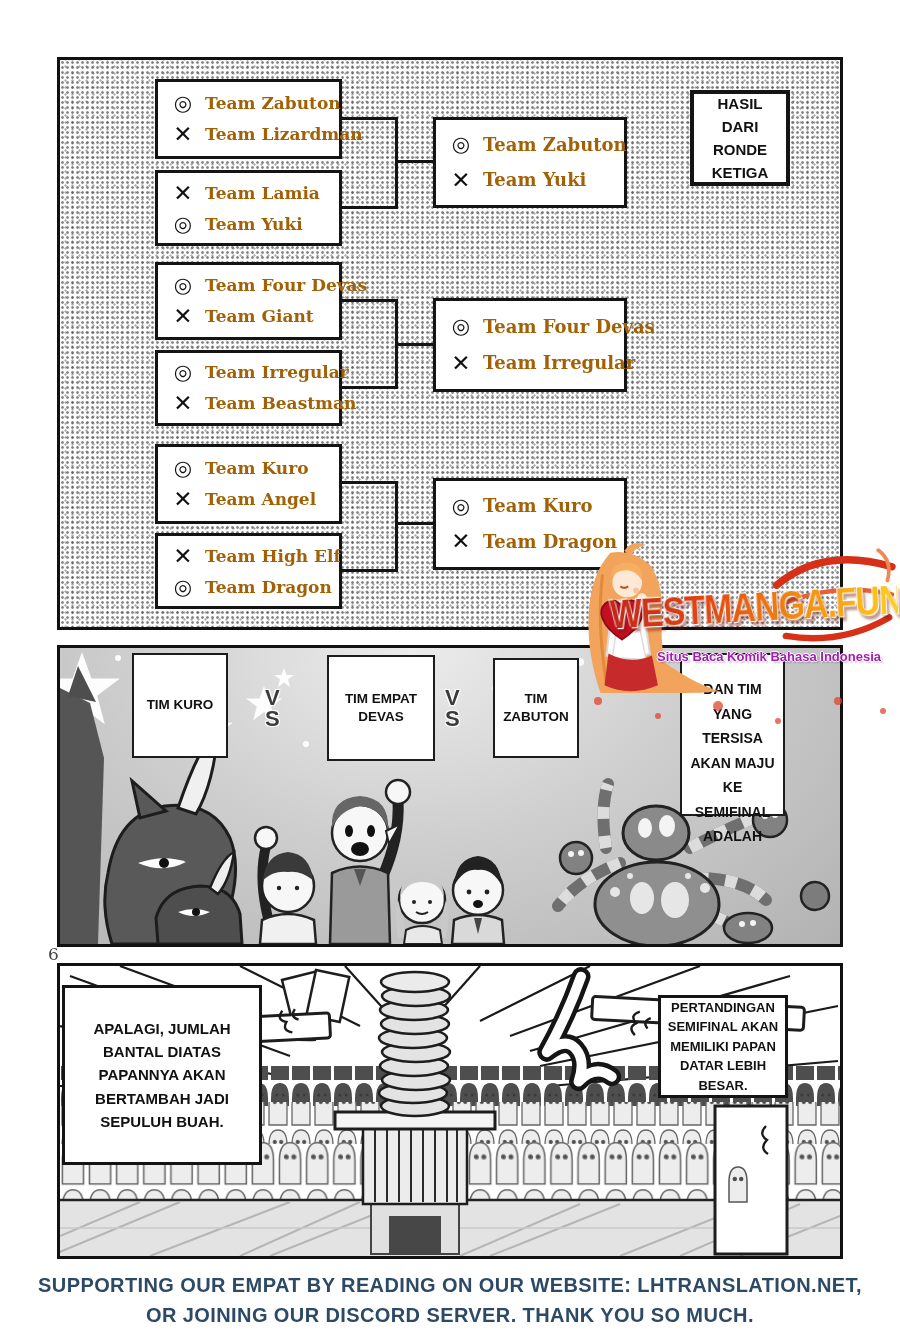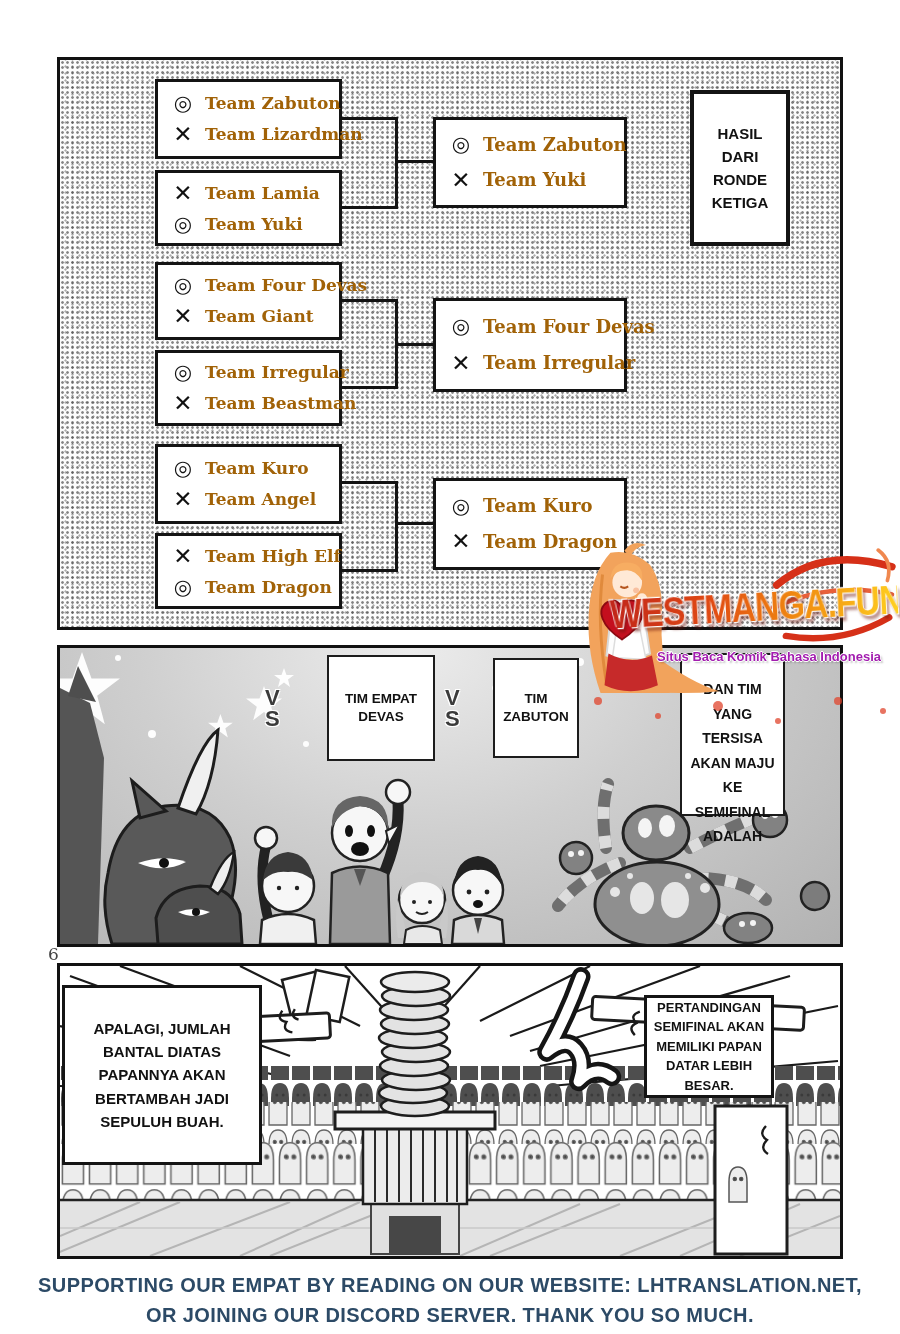--- a/index.html
+++ b/index.html
@@ -164,21 +164,21 @@
     <div class="conn" style="left:335px;top:100px;width:38px;height:3px"></div>
     <div class="conn" style="left:282px;top:239px;width:56px;height:3px"></div>
     <div class="conn" style="left:282px;top:326px;width:56px;height:3px"></div>
     <div class="conn" style="left:335px;top:239px;width:3px;height:90px"></div>
     <div class="conn" style="left:335px;top:283px;width:38px;height:3px"></div>
     <div class="conn" style="left:282px;top:421px;width:56px;height:3px"></div>
     <div class="conn" style="left:282px;top:509px;width:56px;height:3px"></div>
     <div class="conn" style="left:335px;top:421px;width:3px;height:91px"></div>
     <div class="conn" style="left:335px;top:462px;width:38px;height:3px"></div>
 
-    <div class="hasil" style="left:630px;top:30px;width:100px;height:156px">HASIL DARI RONDE KETIGA</div>
+    <div class="hasil" style="left:630px;top:30px;width:100px;height:96px">HASIL DARI RONDE KETIGA</div>
   </div>
 
   <div class="panel" id="mid-panel">
     <svg width="780" height="296" viewBox="0 0 780 296" style="position:absolute;left:0;top:0">
       <defs>
           <polygon id="star" points="20,0 25,14 40,14 28,23 32,38 20,29 8,38 12,23 0,14 15,14"></polygon>
         </defs>
 
       <g fill="#fff" opacity=".95">
         <use href="#star" transform="translate(-16,4) scale(1.9)"></use>
@@ -276,20 +276,21 @@
         <ellipse cx="688" cy="280" rx="24" ry="15" fill="#828282" stroke="#222" stroke-width="2.5"></ellipse>
         <circle cx="682" cy="276" r="3" fill="#f4f4f4"></circle>
           <circle cx="693" cy="275" r="3" fill="#f4f4f4"></circle>
         <circle cx="710" cy="172" r="17" fill="#828282" stroke="#222" stroke-width="2.5"></circle>
         <circle cx="705" cy="168" r="3" fill="#f4f4f4"></circle>
           <circle cx="715" cy="167" r="3" fill="#f4f4f4"></circle>
         <circle cx="755" cy="248" r="14" fill="#7c7c7c" stroke="#222" stroke-width="2.5"></circle>
       </g>
     </svg>
 
+    <div class="tim-box" style="left:72px;top:5px;width:96px;height:105px">TIM KURO</div>
     <div class="vs" style="left:205px;top:40px">VS</div>
     <div class="tim-box" style="left:267px;top:7px;width:108px;height:106px">TIM EMPAT DEVAS</div>
     <div class="vs" style="left:385px;top:40px">VS</div>
     <div class="tim-box" style="left:433px;top:10px;width:86px;height:100px">TIM ZABUTON</div>
     <div class="caption-box" style="left:620px;top:5px;width:105px;height:163px">DAN TIM YANG TERSISA AKAN MAJU KE SEMIFINAL ADALAH</div>
   </div>
 
   <div class="pageno">6</div>
 
   <div class="panel" id="bottom-panel">
@@ -418,21 +419,21 @@
             <path d="M20,4 Q12,9 19,15"></path>
           </g>
         <g transform="translate(572,44) rotate(12)">
             <path d="M8,0 Q-2,6 7,12 Q-1,18 8,24"></path>
             <path d="M20,4 Q12,9 19,15"></path>
           </g>
       </g>
     </svg>
 
     <div class="bubble" style="left:2px;top:19px;width:200px;height:180px;padding:0;font-size:15px;line-height:1.55">APALAGI, JUMLAH BANTAL DIATAS PAPANNYA AKAN BERTAMBAH JADI SEPULUH BUAH.</div>
-    <div class="bubble" style="left:584px;top:29px;width:130px;height:103px;padding:6px;font-size:13px;line-height:1.5">PERTANDINGAN SEMIFINAL AKAN MEMILIKI PAPAN DATAR LEBIH BESAR.</div>
+    <div class="bubble" style="left:598px;top:29px;width:130px;height:103px;padding:6px;font-size:13px;line-height:1.5">PERTANDINGAN SEMIFINAL AKAN MEMILIKI PAPAN DATAR LEBIH BESAR.</div>
   </div>
 
   <div id="watermark">
     <svg style="position:absolute;left:14px;top:2px" width="150" height="168" viewBox="0 0 150 170">
       <path d="M38,18 Q18,40 16,80 Q14,120 28,160 L98,160 Q88,120 90,82 Q92,50 78,30 Q60,14 38,18 Z" fill="#f2a35c"></path>
       <path d="M80,120 Q120,150 148,158 Q110,162 70,158 Z" fill="#f2a35c"></path>
       <path d="M30,40 Q24,90 34,150" stroke="#e08a3c" stroke-width="3" fill="none"></path>
       <path d="M52,16 Q60,4 74,10 Q62,12 58,22 Z" fill="#f2a35c"></path>
       <circle cx="55" cy="48" r="15" fill="#ffe9d6"></circle>
       <path d="M38,44 Q40,26 58,28 Q72,30 70,46 Q62,34 52,36 Q44,36 38,44 Z" fill="#f7ad62"></path>

